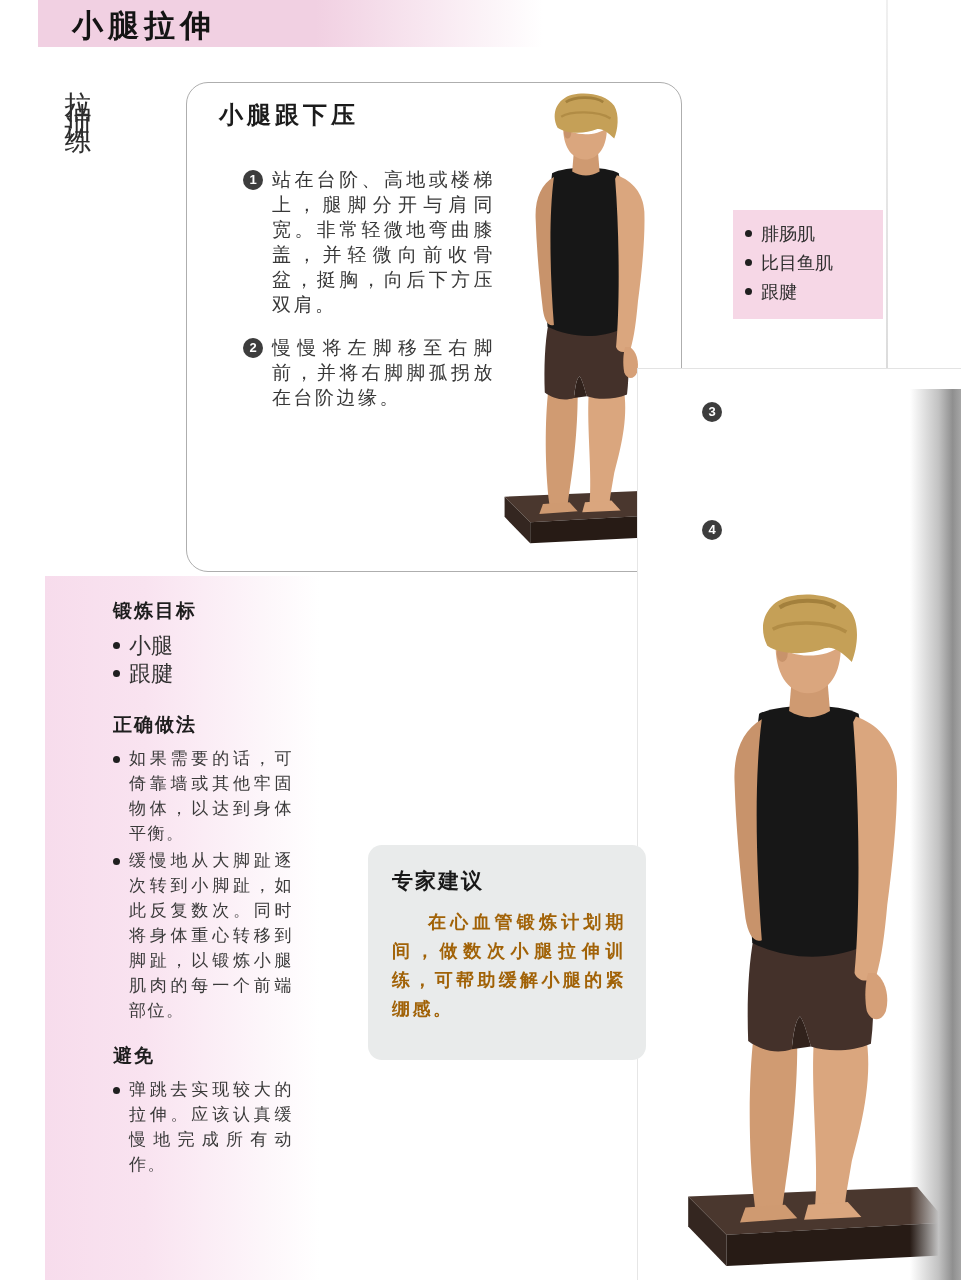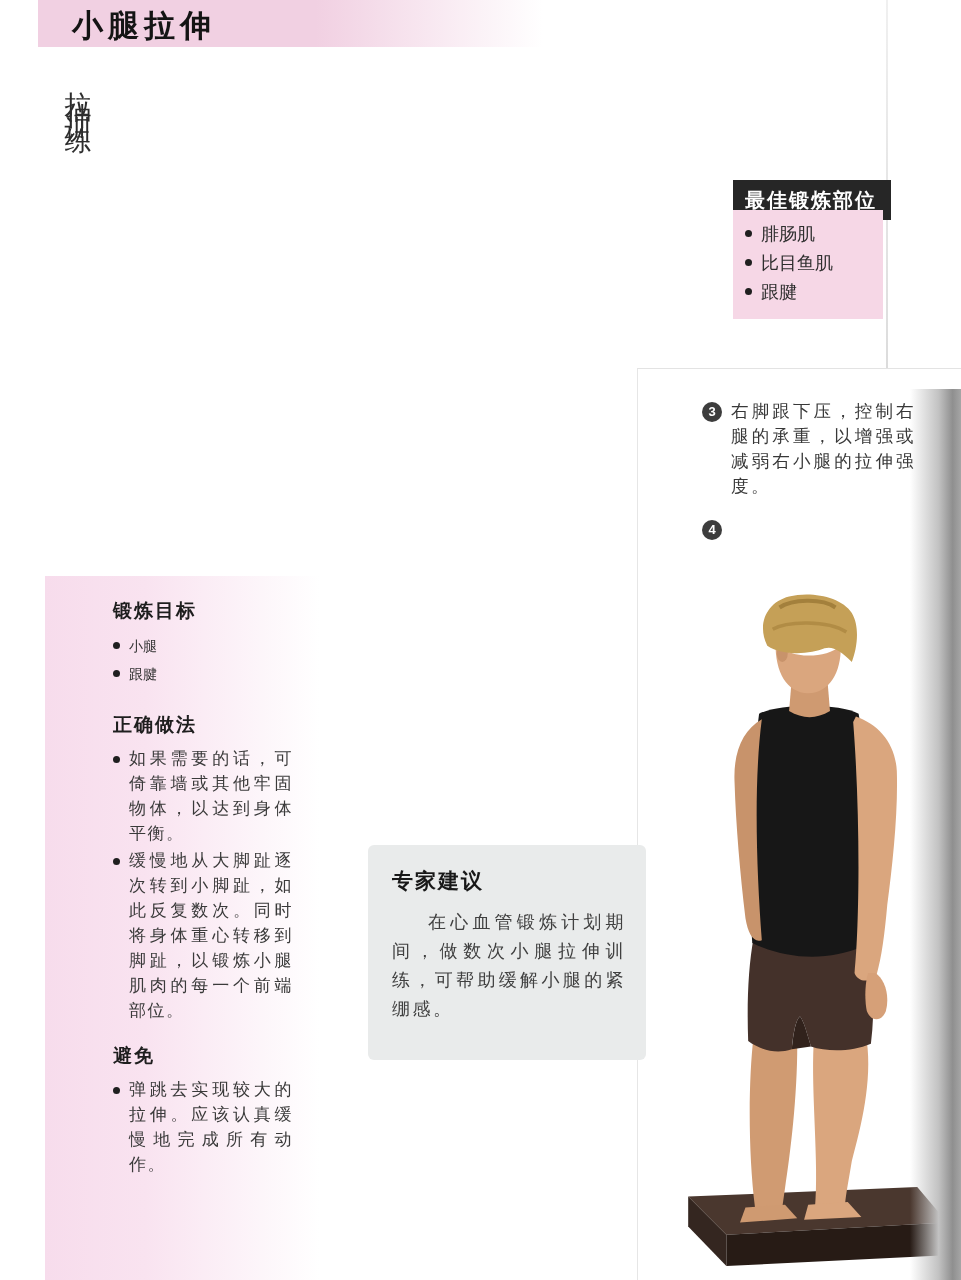--- a/index.html
+++ b/index.html
@@ -84,39 +84,39 @@
   
   .left-panel{
     position:absolute;left:45px;top:576px;width:335px;height:704px;
     background:linear-gradient(90deg,var(--panel-pink) 0%,#f9e3f0 30%,rgba(249,227,240,0) 82%);
   }
   .left-content{position:absolute;left:68px;top:22px;width:220px;}
   .sec-title{
     font-size:19px;font-weight:700;letter-spacing:2px;color:#1e1e1e;
     margin:0 0 8px 0;white-space:nowrap;
   }
-  .goal-list .bullet-item{font-size:14px;line-height:28px;font-weight:500;color:#333;}
+  .goal-list .bullet-item{font-size:22px;line-height:28px;font-weight:500;color:#333;}
   .goal-list .bullet-item::before{margin-top:10px;}
   .body-list .bullet-item{margin-bottom:2px;}
   .body-list .bullet-text{
     font-size:17px;line-height:25px;letter-spacing:1.5px;
     text-align:justify;color:#3a3a3a;font-weight:500;width:164px;
   }
   .gap-lg{margin-top:24px;}
   .gap-md{margin-top:20px;}
   
   .expert-box{
     position:absolute;left:368px;top:845px;width:278px;height:215px;
-    background:var(--expert-gray);border-radius:6px;
+    background:var(--expert-gray);border-radius:14px;
     padding:22px 20px 0 24px;box-sizing:border-box;
   }
   .expert-title{font-size:21px;font-weight:700;letter-spacing:2px;color:#181818;}
   .expert-text{
     margin-top:13px;font-size:18px;line-height:29px;letter-spacing:2.5px;
-    text-indent:2em;text-align:justify;color:#404040;font-weight:400;
+    text-indent:2em;text-align:justify;color:#a16207;font-weight:700;
   }
   .hidden-defs{position:absolute;width:0;height:0;overflow:hidden;}
 </style>
 </head>
 <body>
 
 <svg class="hidden-defs" aria-hidden="true">
   <defs>
     <symbol id="man-figure" viewBox="0 0 220 500">
       <polygon points="28,444 196,437 218,463 56,472" fill="#4a372e"></polygon>
@@ -144,32 +144,46 @@
 
 <div class="page">
 
   <div class="header-bar"></div>
   <div class="page-title">小腿拉伸</div>
 
   <div class="vertical-title">拉伸训练</div>
 
   <div class="fold-line"></div>
 
-
-  <div class="best-title-box">最佳锻炼部位</div>
+  <div class="main-box">
+    <div class="exercise-title">小腿跟下压</div>
+
+    <svg class="fig1">
+        <use href="#man-figure"></use>
+      </svg>
+
+    <div class="step" id="step1">
+      <span class="step-num">1</span>
+      <span class="step-text">站在台阶、高地或楼梯上，腿脚分开与肩同宽。非常轻微地弯曲膝盖，并轻微向前收骨盆，挺胸，向后下方压双肩。</span>
+    </div>
+    <div class="step" id="step2">
+      <span class="step-num">2</span>
+      <span class="step-text">慢慢将左脚移至右脚前，并将右脚脚孤拐放在台阶边缘。</span>
+    </div>
+  </div>
+
   <div class="best-list-box">
     <div class="bullet-item">腓肠肌</div>
     <div class="bullet-item">比目鱼肌</div>
     <div class="bullet-item">跟腱</div>
   </div>
 
   <div class="photo2">
     <div class="step" id="step3">
       <span class="step-num">3</span>
-      <span class="step-text">右脚跟下压，控制右腿的承重，以增强或减弱右小腿的拉伸强度。</span>
     </div>
     <div class="step" id="step4">
       <span class="step-num">4</span>
     </div>
     <svg class="fig2">
         <use href="#man-figure"></use>
       </svg>
     <div class="edge-shadow"></div>
   </div>
 

